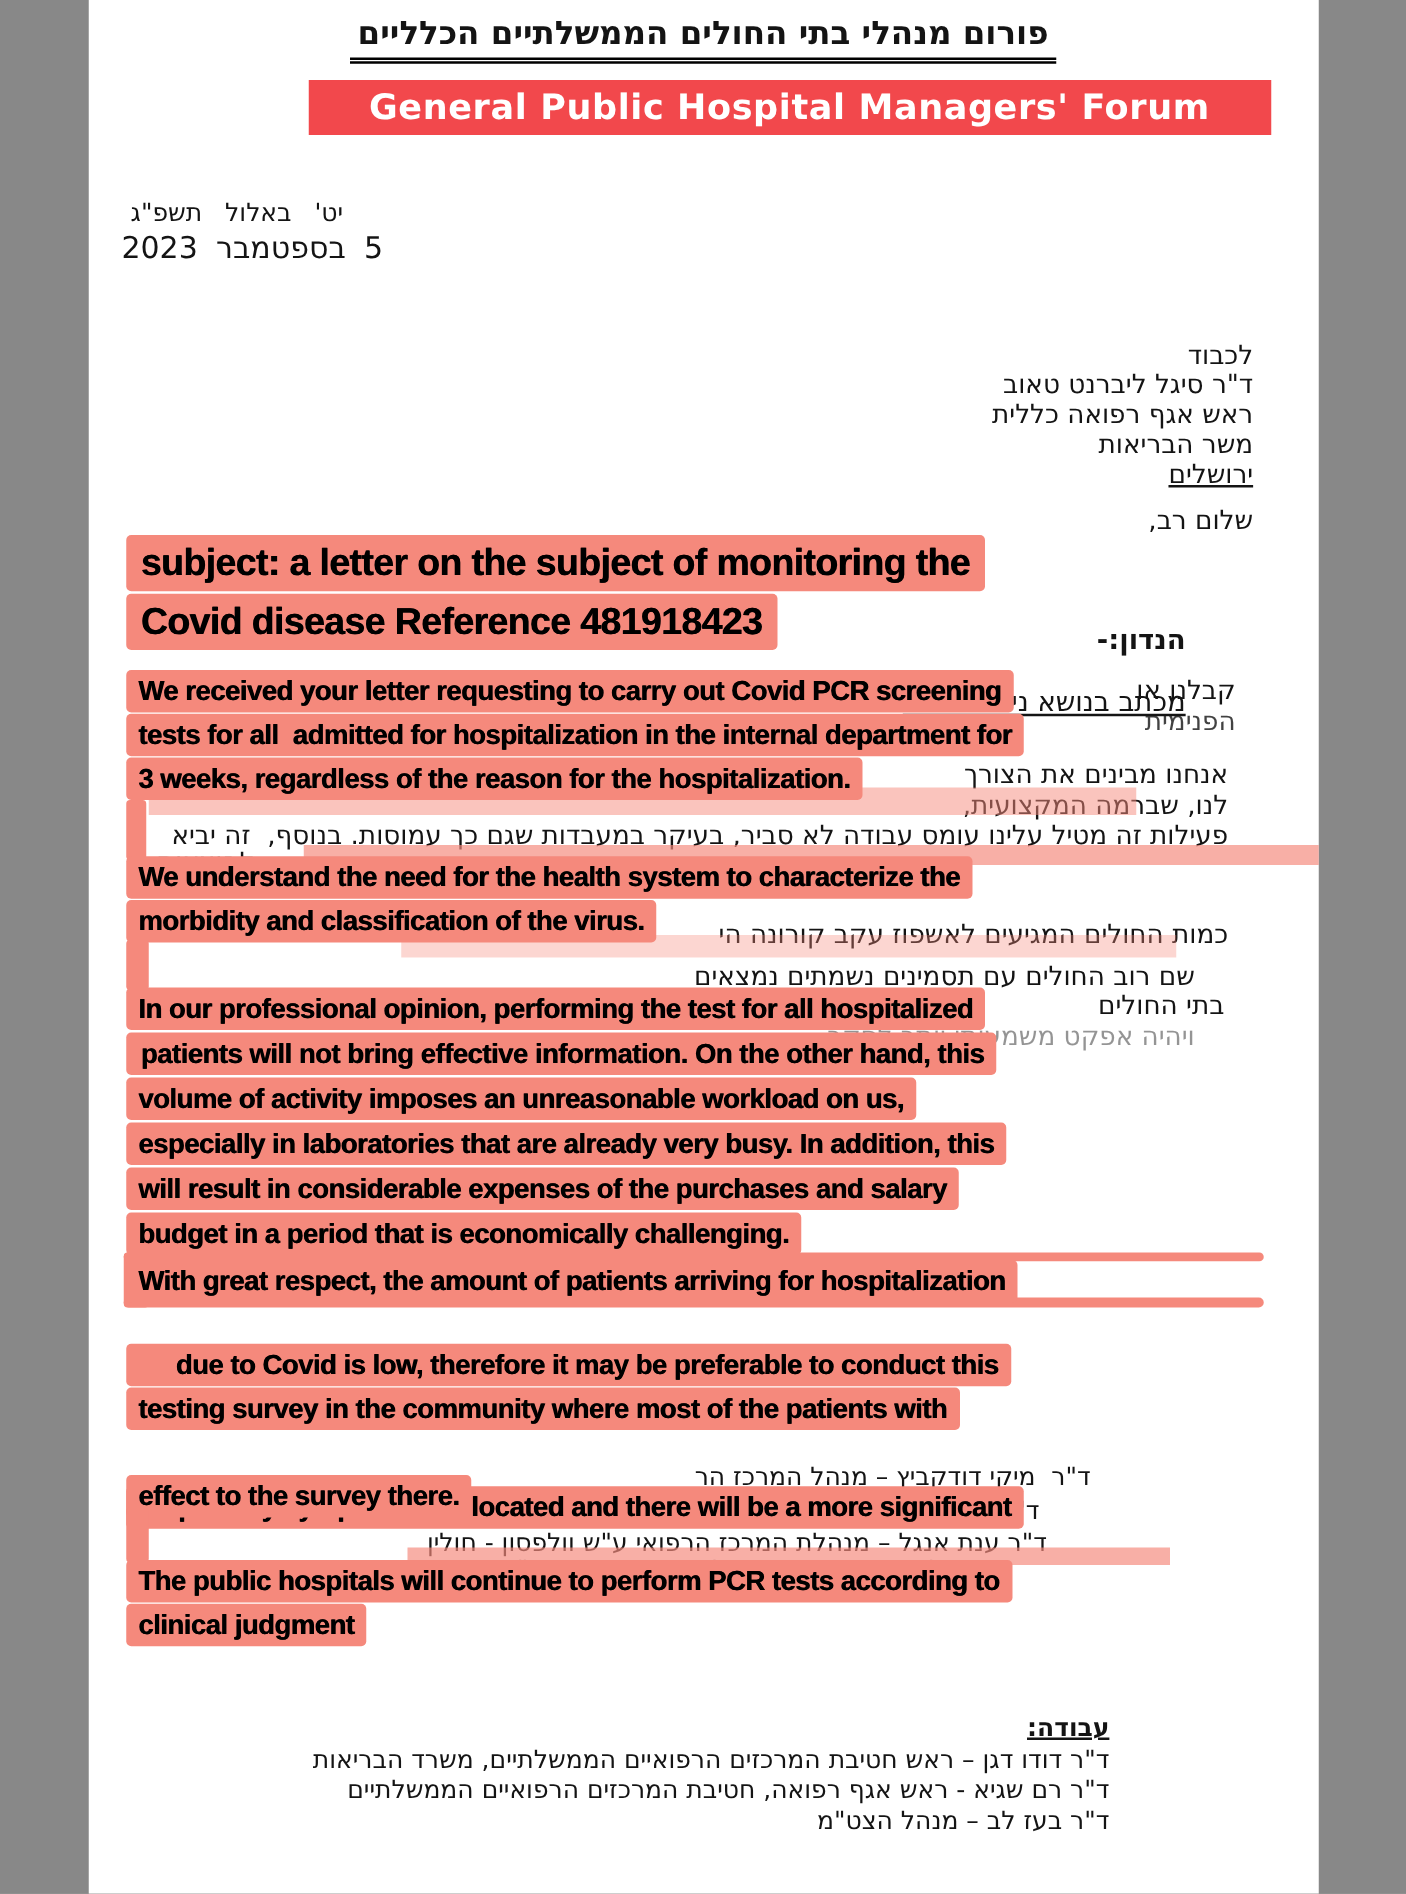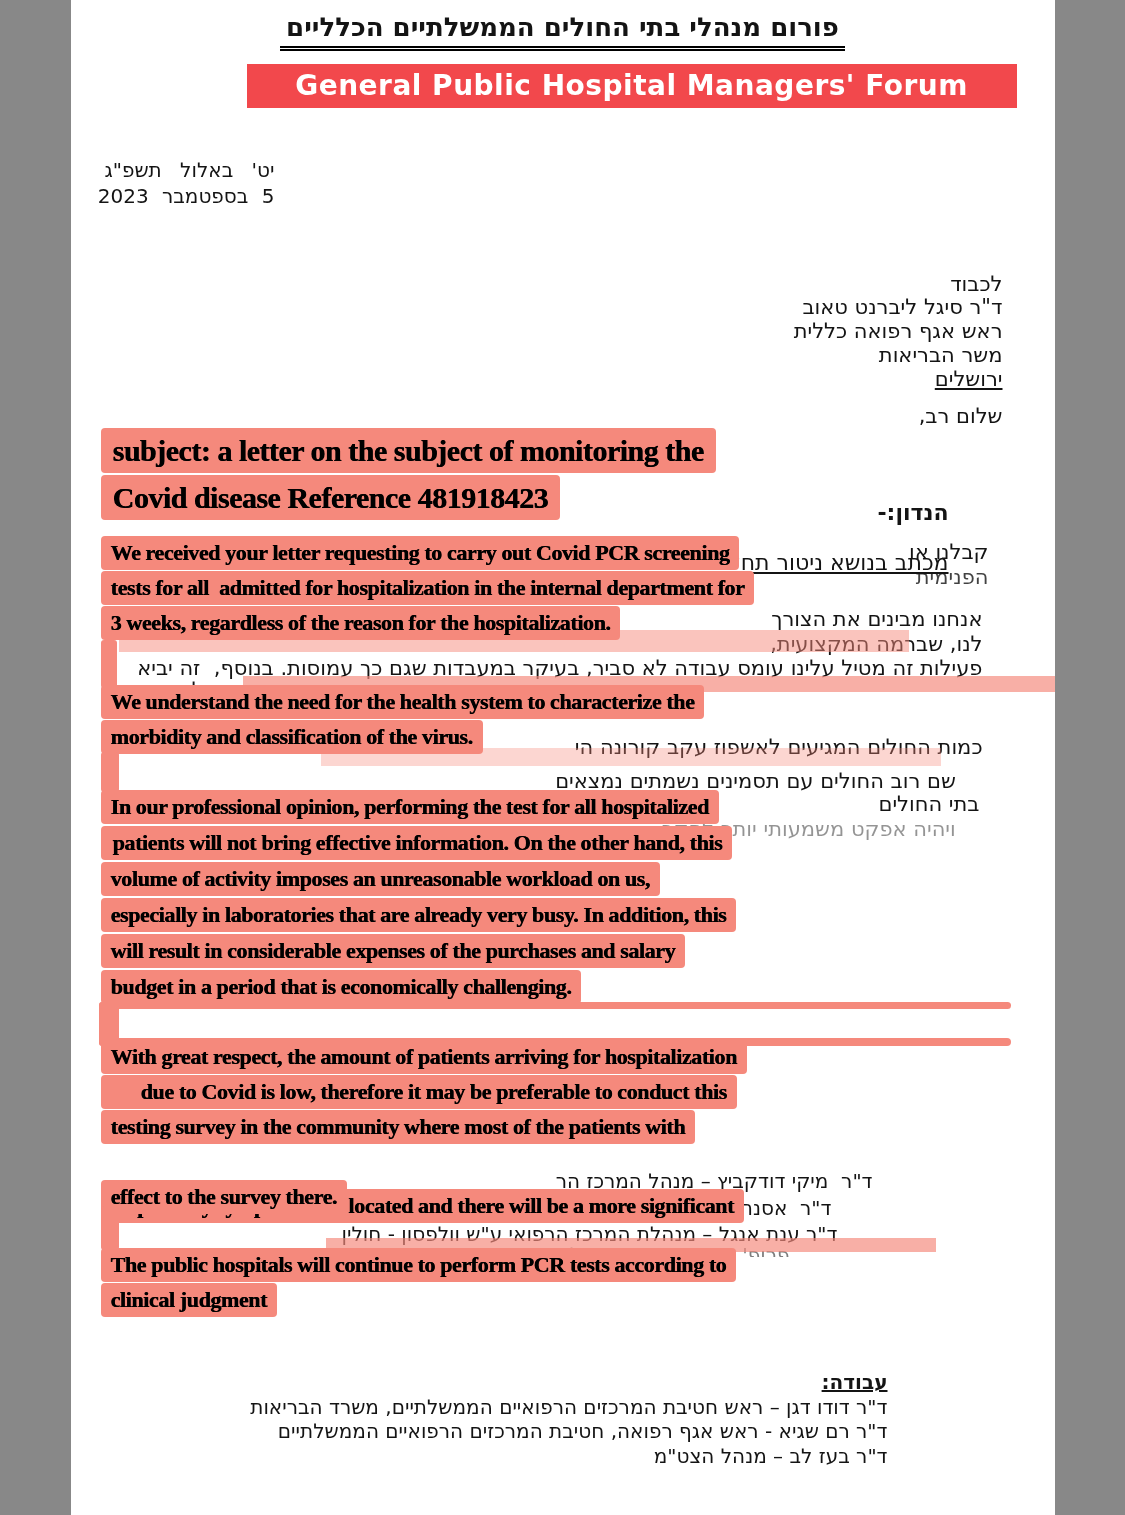--- a/index.html
+++ b/index.html
@@ -17,21 +17,21 @@
   }
   .heb-title { top:12px; left:0; right:0; text-align:center; font-size:26px; font-weight:bold; white-space:normal; }
   .heb-title span { border-bottom:5px double #000; padding:0 6px 4px 6px; }
   .u { text-decoration:underline; }
   .b { font-weight:bold; }
   .fade { opacity:.45; }
   .clip { height:14px; overflow:hidden; opacity:.55; }
   
   .hl {
     position:absolute; background:var(--hl); color:#000;
-    font-family:Liberation Serif, serif; font-weight:bold;
+    font-family:Liberation Sans, sans-serif; font-weight:bold;
     white-space:pre; border-radius:4px; z-index:3;
     text-shadow:0.5px 0 #000;
     letter-spacing:-0.4px;
   }
   .para { font-size:22px; line-height:26px; padding:4px 10px; left:30px; }
   .subj { font-size:30px; line-height:37px; padding:4px 12px; left:30px; letter-spacing:-0.5px; }
   .banner {
     position:absolute; top:64px; left:176px; width:770px; height:44px;
     background:var(--banner); color:#fff; font-weight:bold; font-size:28px;
     text-align:center; line-height:44px; letter-spacing:0.5px; z-index:3;
@@ -45,21 +45,21 @@
 </head>
 <body>
 
 <div id="page">
 
   <div class="heb heb-title"><span>פורום מנהלי בתי החולים הממשלתיים הכלליים</span></div>
 
   <div class="banner">General Public Hospital Managers' Forum</div>
 
   <div class="heb" style="top:158px; right:780px; font-size:20px; word-spacing:12px;">יט' באלול תשפ"ג</div>
-  <div class="heb" style="top:184px; right:780px; font-size:20px; word-spacing:7px;">5 בספטמבר 2023</div>
+  <div class="heb" style="top:184px; right:748px; font-size:24px; word-spacing:7px;">5 בספטמבר 2023</div>
 
   <div class="heb" style="top:272px; right:52px;">לכבוד</div>
   <div class="heb" style="top:295px; right:52px;">ד"ר סיגל ליברנט טאוב</div>
   <div class="heb" style="top:319px; right:52px;">ראש אגף רפואה כללית</div>
   <div class="heb" style="top:343px; right:52px;">משר הבריאות</div>
   <div class="heb u" style="top:367px; right:52px;">ירושלים</div>
 
   <div class="heb" style="top:404px; right:52px;">שלום רב,</div>
 
   <div class="heb" style="top:475px; right:78px; font-size:22px;">
@@ -103,21 +103,21 @@
   <div class="hl para" style="top:826px;padding-left:12px;">patients will not bring effective information. On the other hand, this</div>
   <div class="hl para" style="top:862px;">volume of activity imposes an unreasonable workload on us,</div>
   <div class="hl para" style="top:898px;">especially in laboratories that are already very busy. In addition, this</div>
   <div class="hl para" style="top:934px;">will result in considerable expenses of the purchases and salary</div>
   <div class="hl para" style="top:970px;">budget in a period that is economically challenging.</div>
 
   <div class="bar" style="left:28px; top:1002px; width:20px; height:44px;"></div>
   <div class="bar" style="left:28px; top:1002px; width:912px; height:7px; border-radius:4px;"></div>
   <div class="bar" style="left:28px; top:1038px; width:912px; height:8px; border-radius:4px;"></div>
 
-  <div class="hl para" style="top:1040px;">With great respect, the amount of patients arriving for hospitalization</div>
+  <div class="hl para" style="top:1008px;">With great respect, the amount of patients arriving for hospitalization</div>
   <div class="hl para" style="top:1075px;padding-left:40px;">due to Covid is low, therefore it may be preferable to conduct this</div>
   <div class="hl para" style="top:1110px;">testing survey in the community where most of the patients with</div>
   <div class="hl para" style="top:1189px;">respiratory symptoms are located and there will be a more significant</div>
   <div class="hl para" style="top:1180px;">effect to the survey there.</div>
 
   <div class="heb" style="top:1169px; right:182px; font-size:20px;">ד"ר  מיקי דודקביץ – מנהל המרכז הר</div>
   <div class="heb" style="top:1196px; right:223px; font-size:20px;">ד"ר  אסנת לב ציון קורח -מנהלת המר</div>
   <div class="heb" style="top:1222px; right:217px; font-size:20px;">ד"ר ענת אנגל – מנהלת המרכז הרפואי ע"ש וולפסון - חולין</div>
   <div class="heb clip" style="top:1243px; right:265px; font-size:20px;">פרופ' יצחק קרייס – מנהל המרכז הרפואי ע"ש שיבא</div>
 

